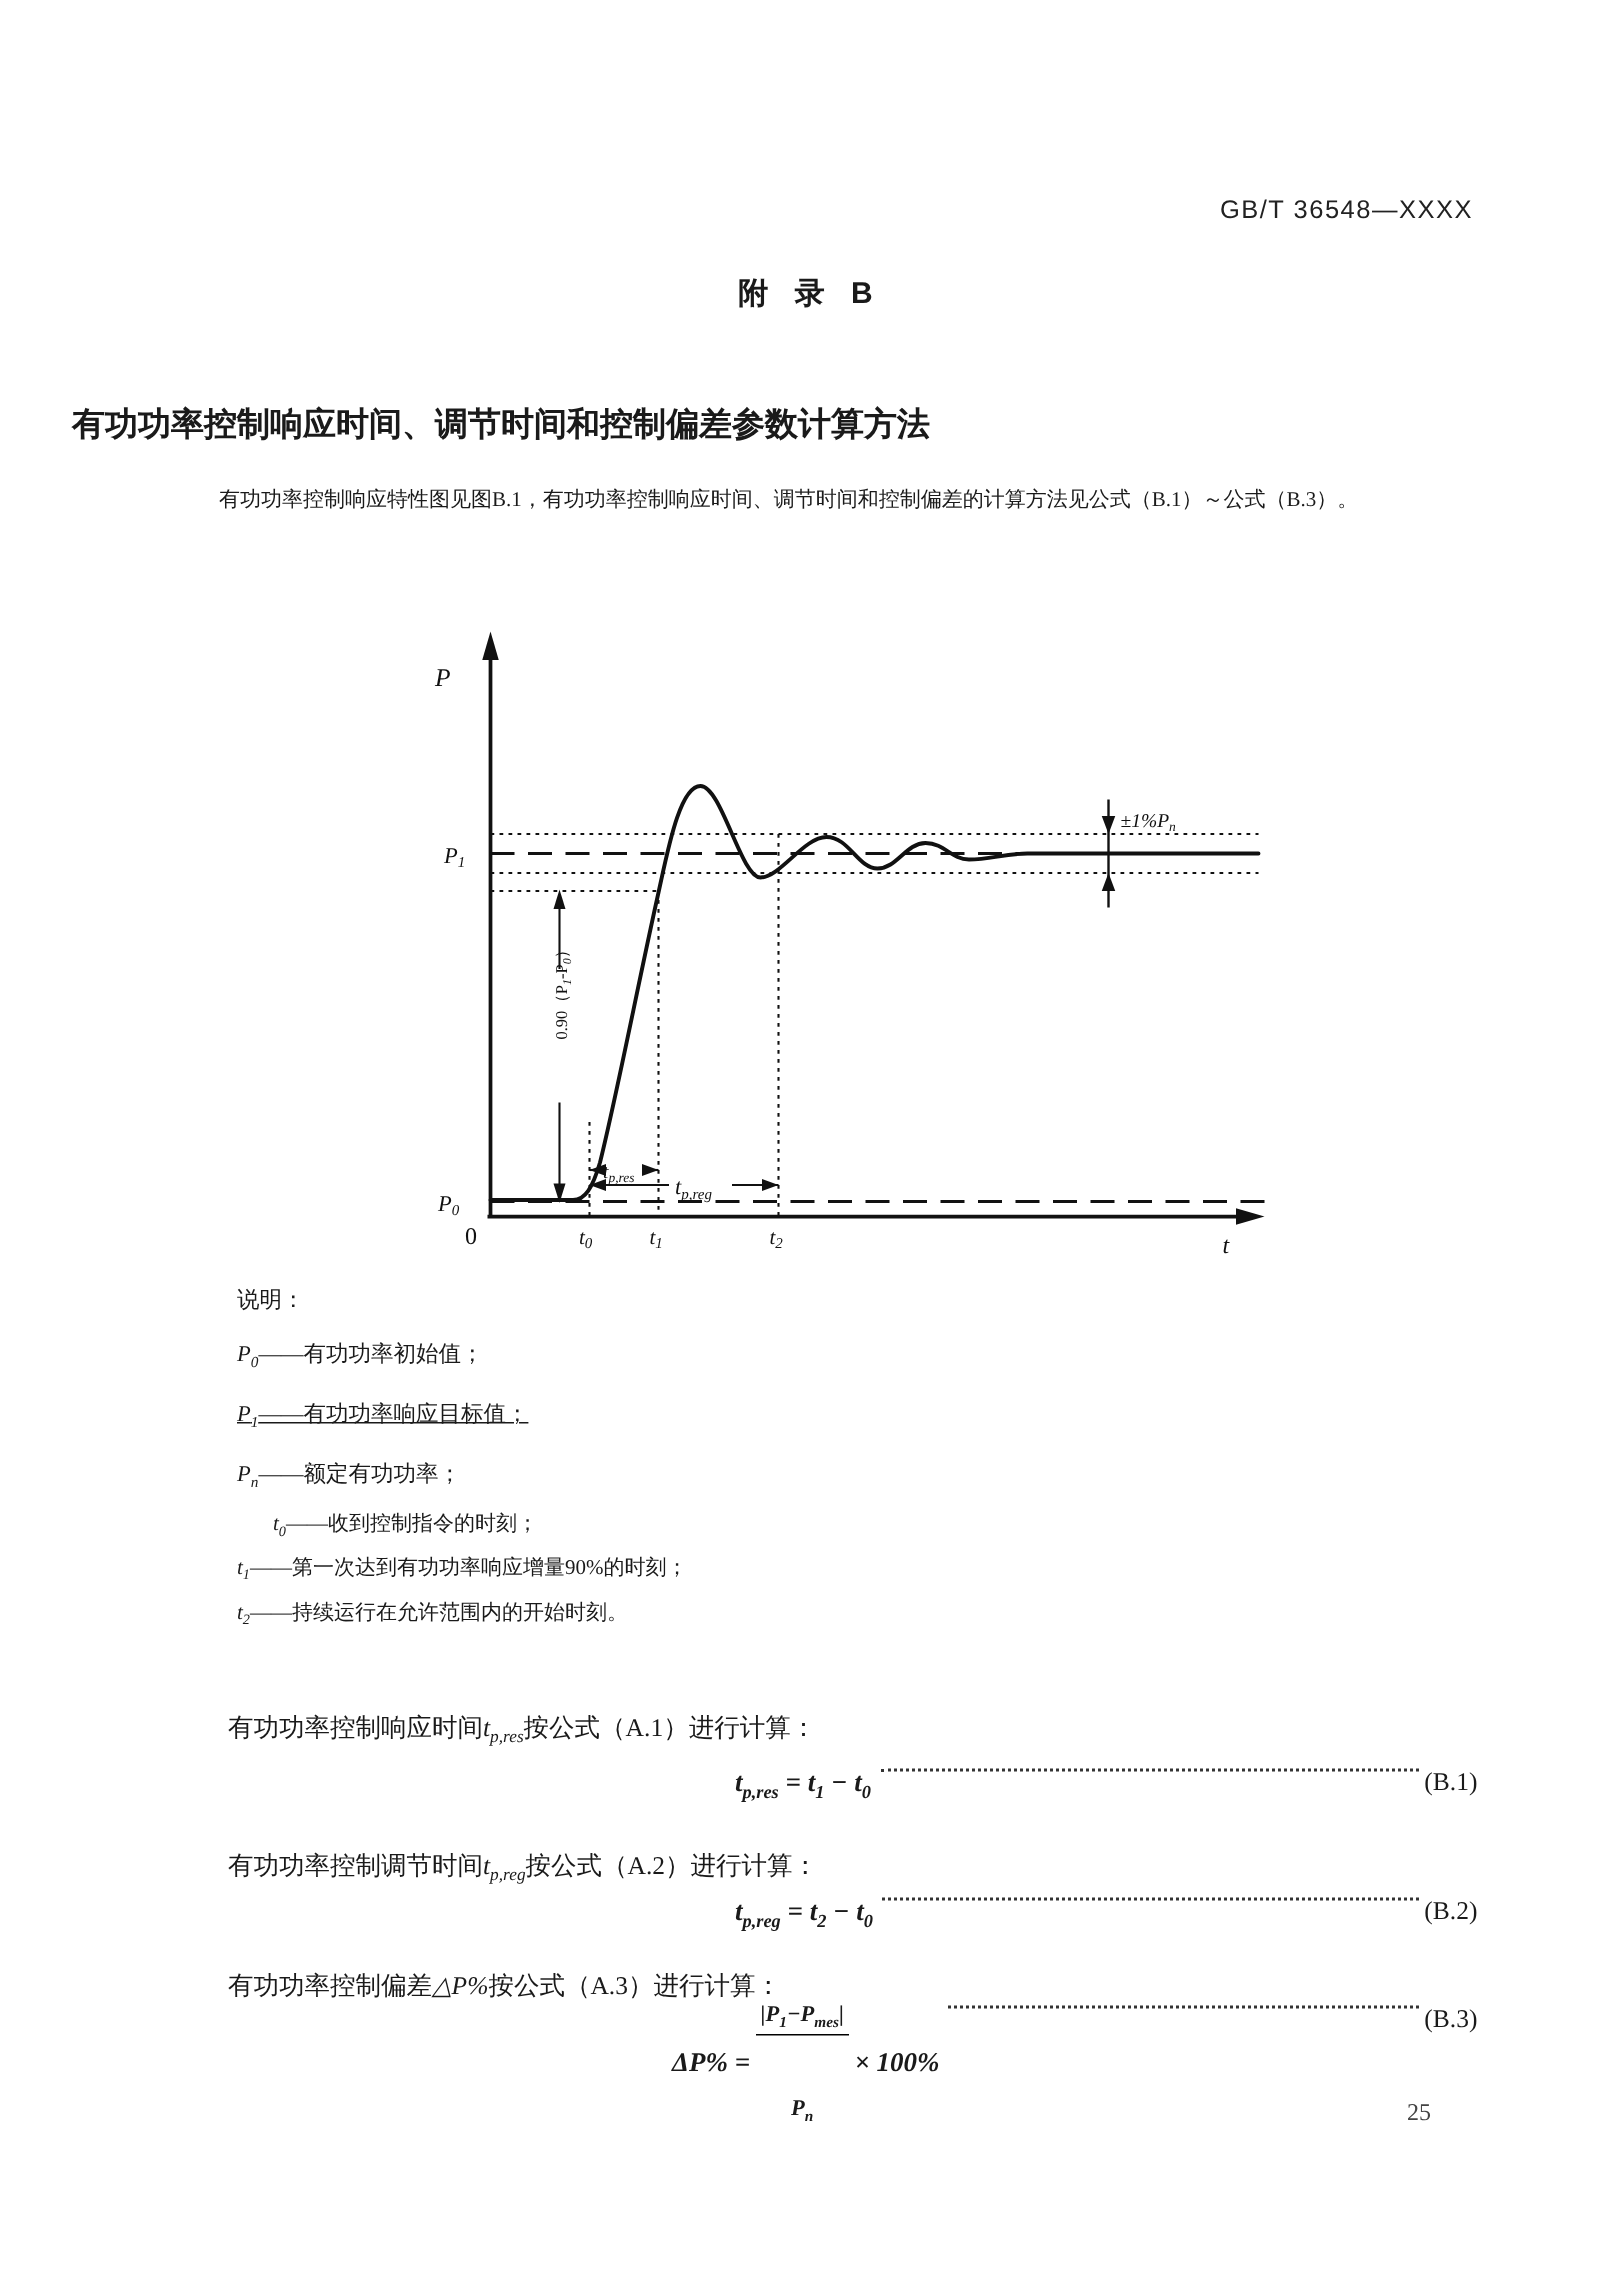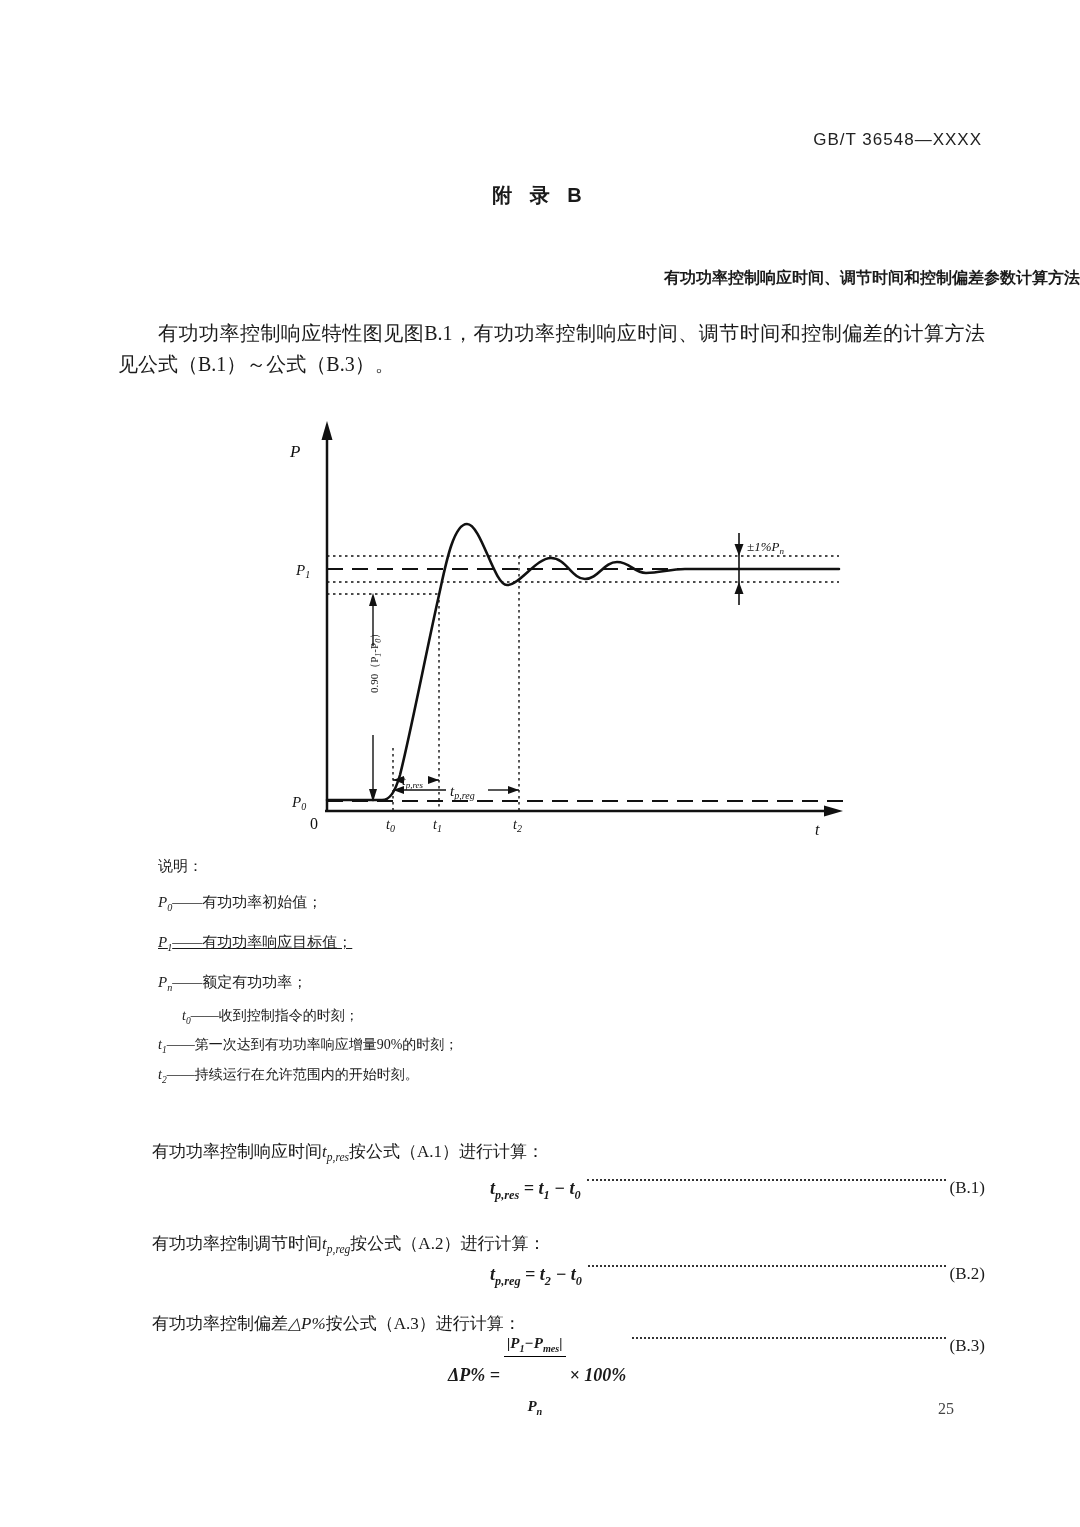--- a/index.html
+++ b/index.html
@@ -8,23 +8,23 @@
     font-family:"Liberation Serif", serif;color:#1a1a1a;overflow:hidden;
     margin:0 auto;
   }
   .abs{position:absolute;}
   .header{top:130px;right:98px;font-family:"Liberation Sans",sans-serif;
     font-size:17px;letter-spacing:1px;color:#222;}
   .title-appendix{top:182px;left:0;right:0;text-align:center;
     font-family:"Liberation Sans",sans-serif;font-weight:bold;font-size:20px;letter-spacing:6px;}
   .title-type{top:228px;left:0;right:0;text-align:center;
     font-family:"Liberation Sans",sans-serif;font-size:17px;}
-  .title-sub{top:268px;left:0;right:0;text-align:right;
-    font-family:"Liberation Sans",sans-serif;font-weight:bold;font-size:16px;}
-  .intro{top:318px;left:118px;width:867px;font-size:20px;line-height:31px;
+  .title-sub{top:268px;left:0;right:0;text-align:left;
+    font-family:"Liberation Sans",sans-serif;font-weight:bold;font-size:22px;padding-left:48px;}
+  .intro{top:318px;left:118px;width:867px;font-size:14px;line-height:31px;
     text-indent:2em;text-align:justify;}
   .figure-wrap{top:415px;left:270px;width:600px;height:445px;}
   .legend-heading{top:857px;left:158px;font-size:15px;}
   .legend-item{left:158px;font-size:15px;}
   .legend-item .var, .ivar{font-style:italic;}
   .li-p0{top:893px;} .li-p1{top:933px;text-decoration:underline;} .li-pn{top:973px;}
   .li-t0{top:1007px;font-size:14px;margin-left:24px;} .li-t1{top:1036px;font-size:14px;} .li-t2{top:1066px;font-size:14px;}
   sub{font-size:68%;}
   .caption{top:1096px;left:0;right:0;text-align:center;
     font-family:"Liberation Sans",sans-serif;font-weight:bold;font-size:17px;}

